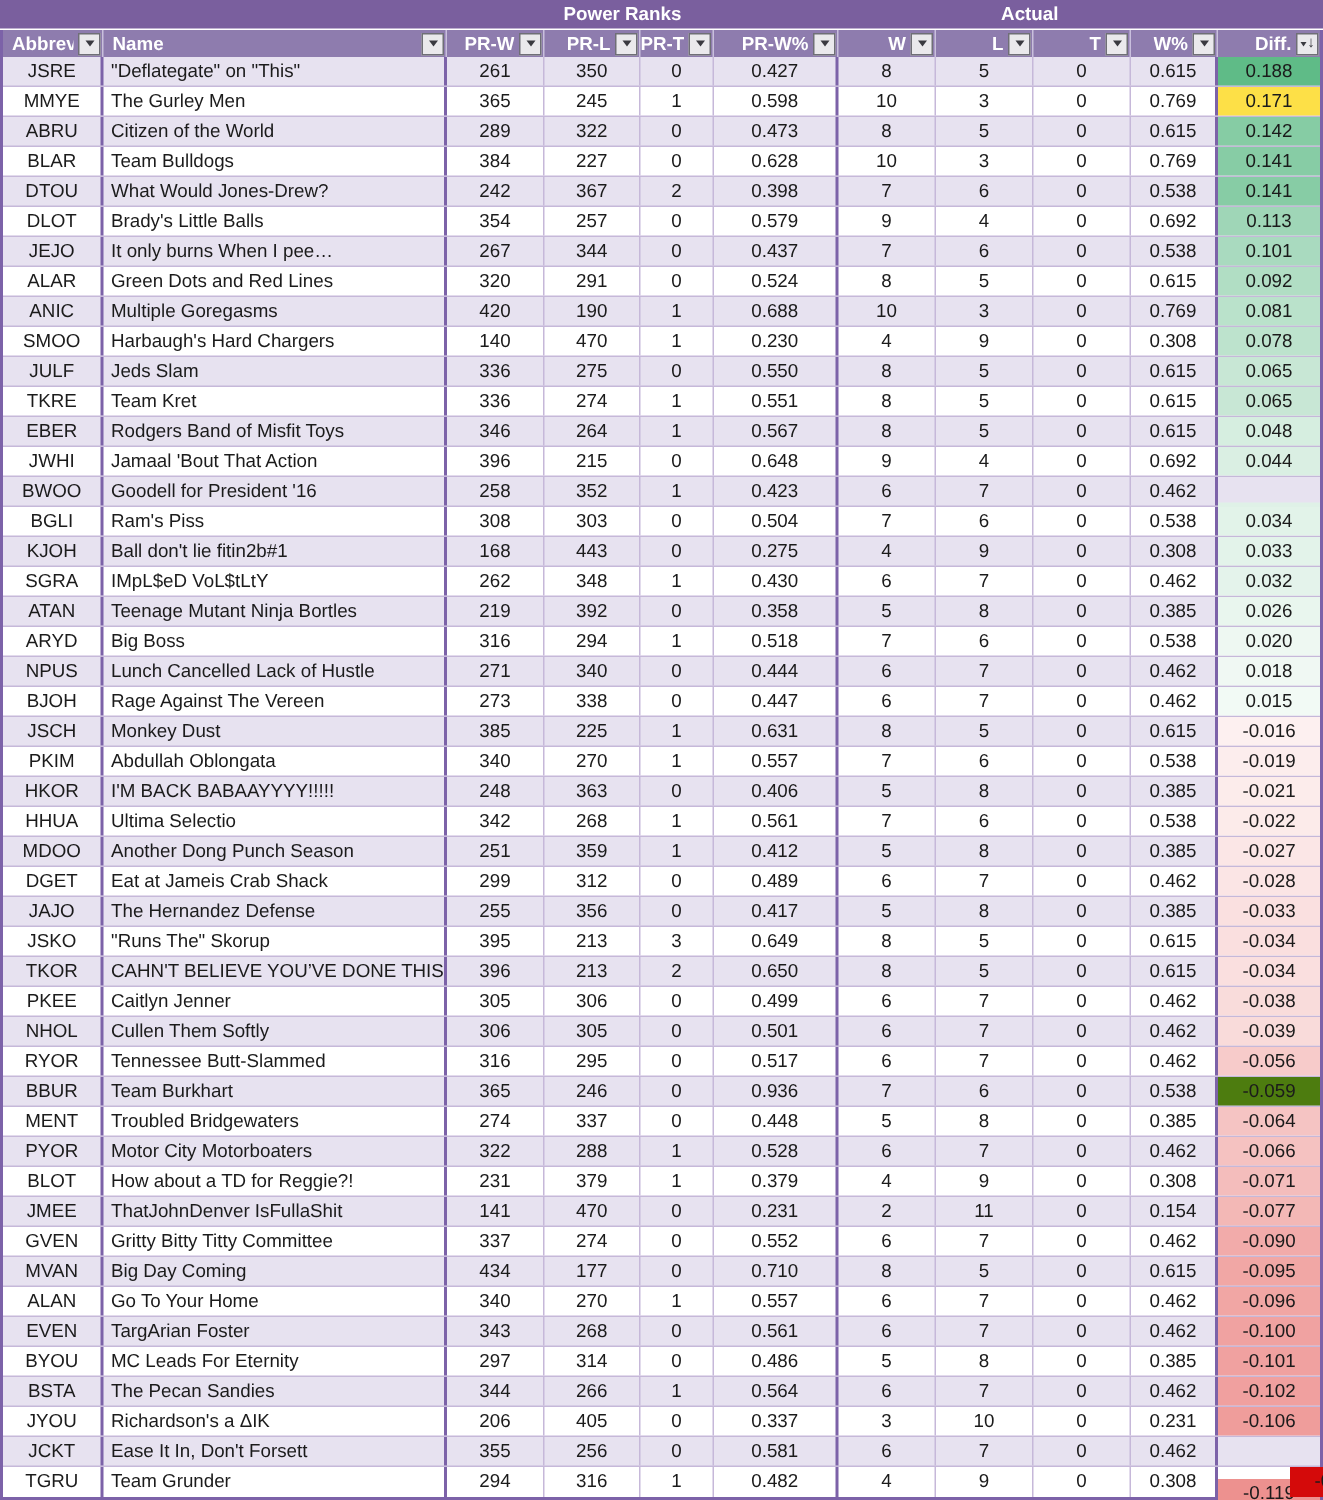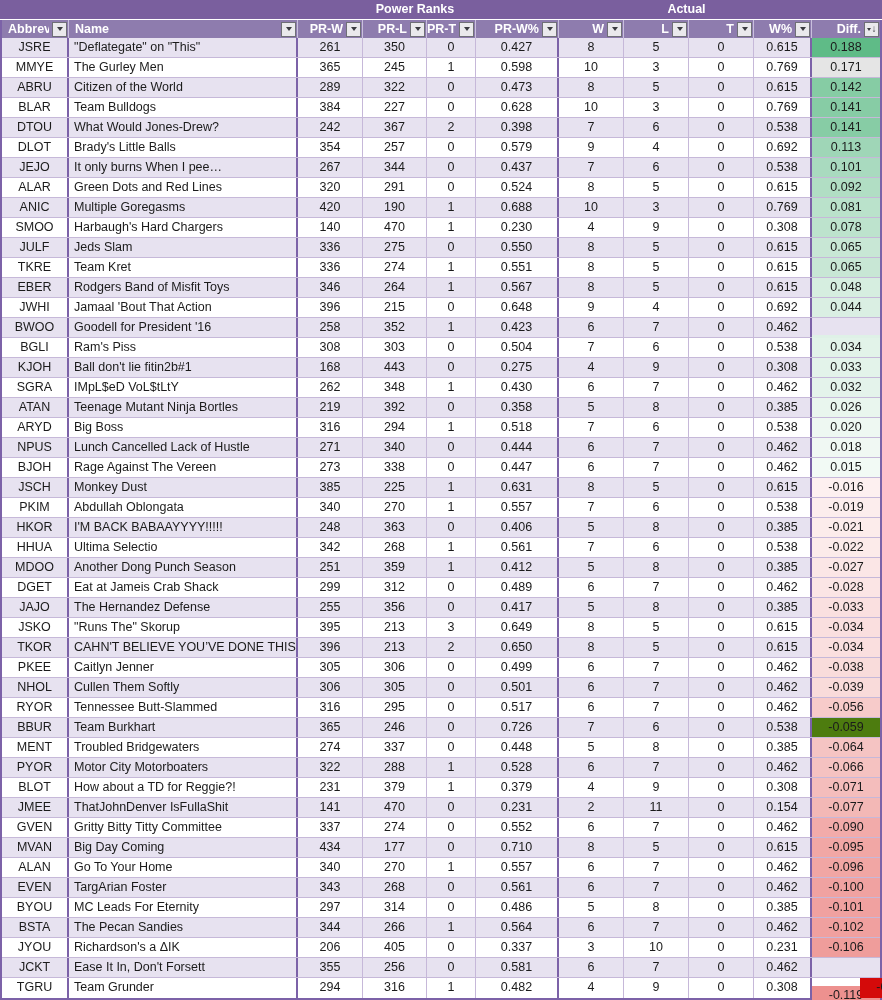--- a/index.html
+++ b/index.html
@@ -141,21 +141,21 @@
         <div class="cell col-abbrev">MMYE</div>
         <div class="cell col-name">The Gurley Men</div>
         <div class="cell col-pr_w">365</div>
         <div class="cell col-pr_l">245</div>
         <div class="cell col-pr_t">1</div>
         <div class="cell col-pr_wpct">0.598</div>
         <div class="cell col-w">10</div>
         <div class="cell col-l">3</div>
         <div class="cell col-t">0</div>
         <div class="cell col-wpct">0.769</div>
-        <div class="cell col-diff" style="background: #e5e5e5;">0.171</div>
+        <div class="cell col-diff" style="background: #fde047;">0.171</div>
       </div>
       <div class="row striped">
         <div class="cell col-abbrev">ABRU</div>
         <div class="cell col-name">Citizen of the World</div>
         <div class="cell col-pr_w">289</div>
         <div class="cell col-pr_l">322</div>
         <div class="cell col-pr_t">0</div>
         <div class="cell col-pr_wpct">0.473</div>
         <div class="cell col-w">8</div>
         <div class="cell col-l">5</div>
@@ -565,21 +565,21 @@
         <div class="cell col-t">0</div>
         <div class="cell col-wpct">0.462</div>
         <div class="cell col-diff" style="background: rgb(247, 203, 202);">-0.056</div>
       </div>
       <div class="row striped">
         <div class="cell col-abbrev">BBUR</div>
         <div class="cell col-name">Team Burkhart</div>
         <div class="cell col-pr_w">365</div>
         <div class="cell col-pr_l">246</div>
         <div class="cell col-pr_t">0</div>
-        <div class="cell col-pr_wpct">0.726</div>
+        <div class="cell col-pr_wpct">0.936</div>
         <div class="cell col-w">7</div>
         <div class="cell col-l">6</div>
         <div class="cell col-t">0</div>
         <div class="cell col-wpct">0.538</div>
         <div class="cell col-diff" style="background: #4d7c0f;">-0.059</div>
       </div>
       <div class="row">
         <div class="cell col-abbrev">MENT</div>
         <div class="cell col-name">Troubled Bridgewaters</div>
         <div class="cell col-pr_w">274</div>

